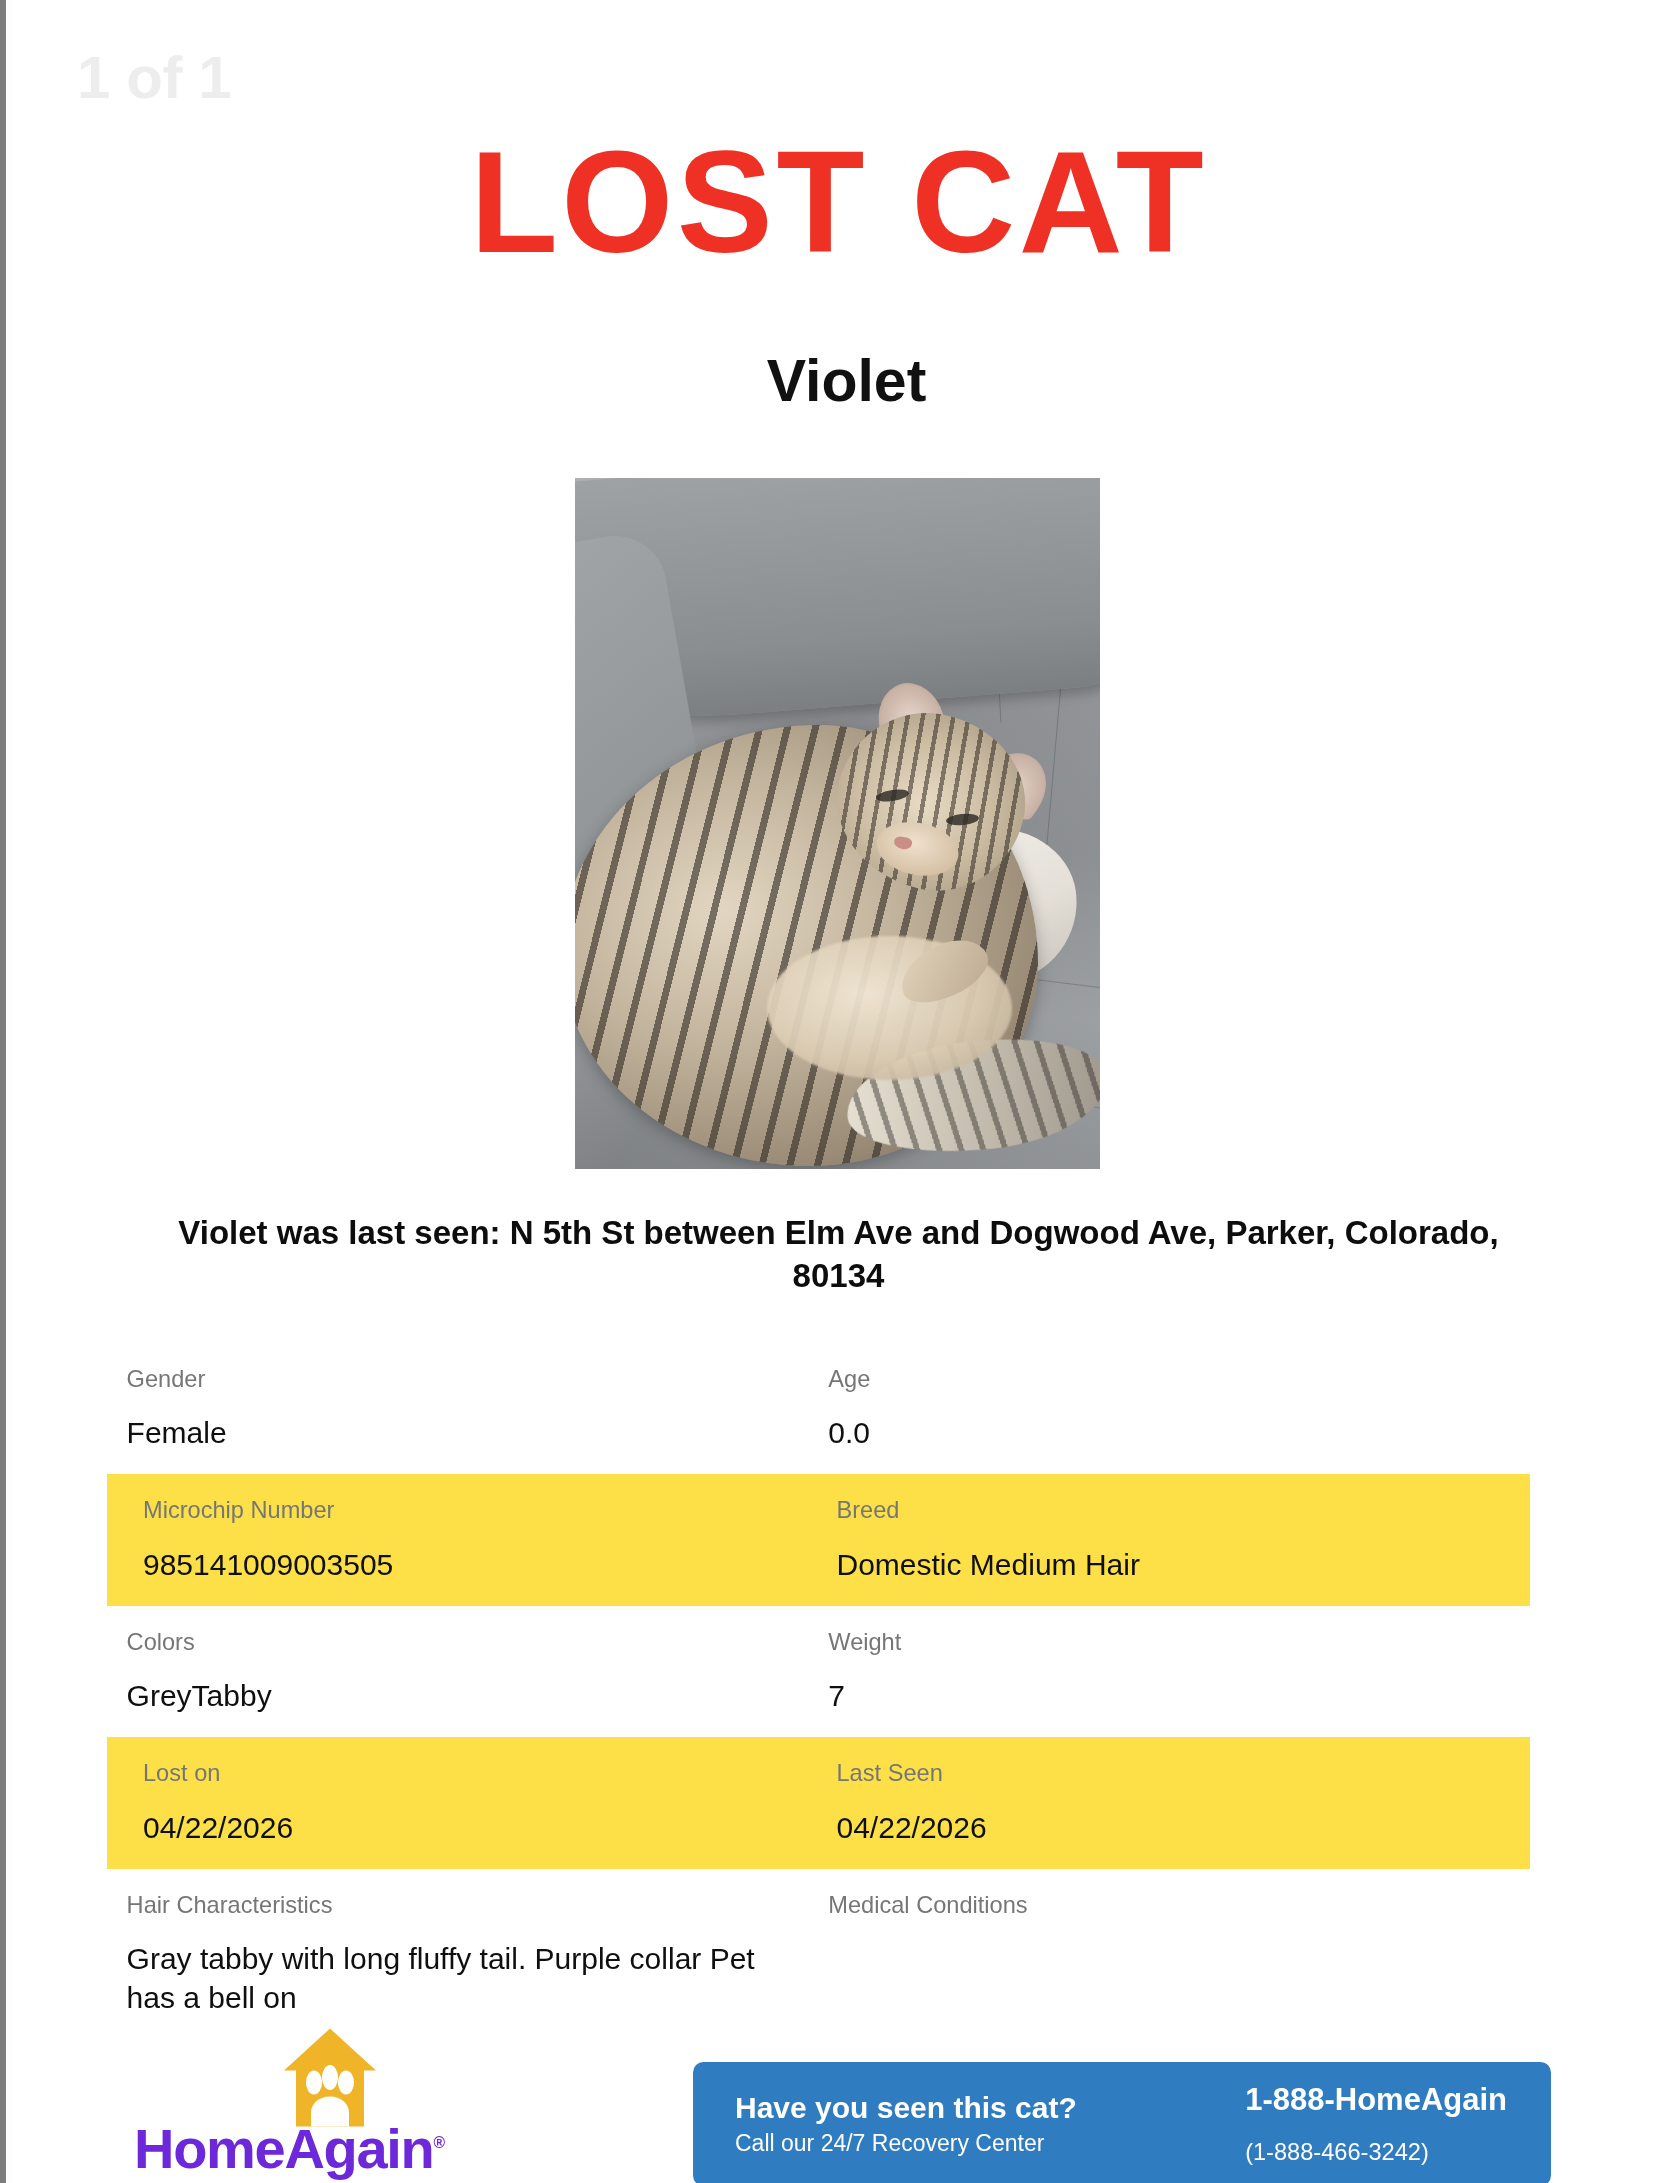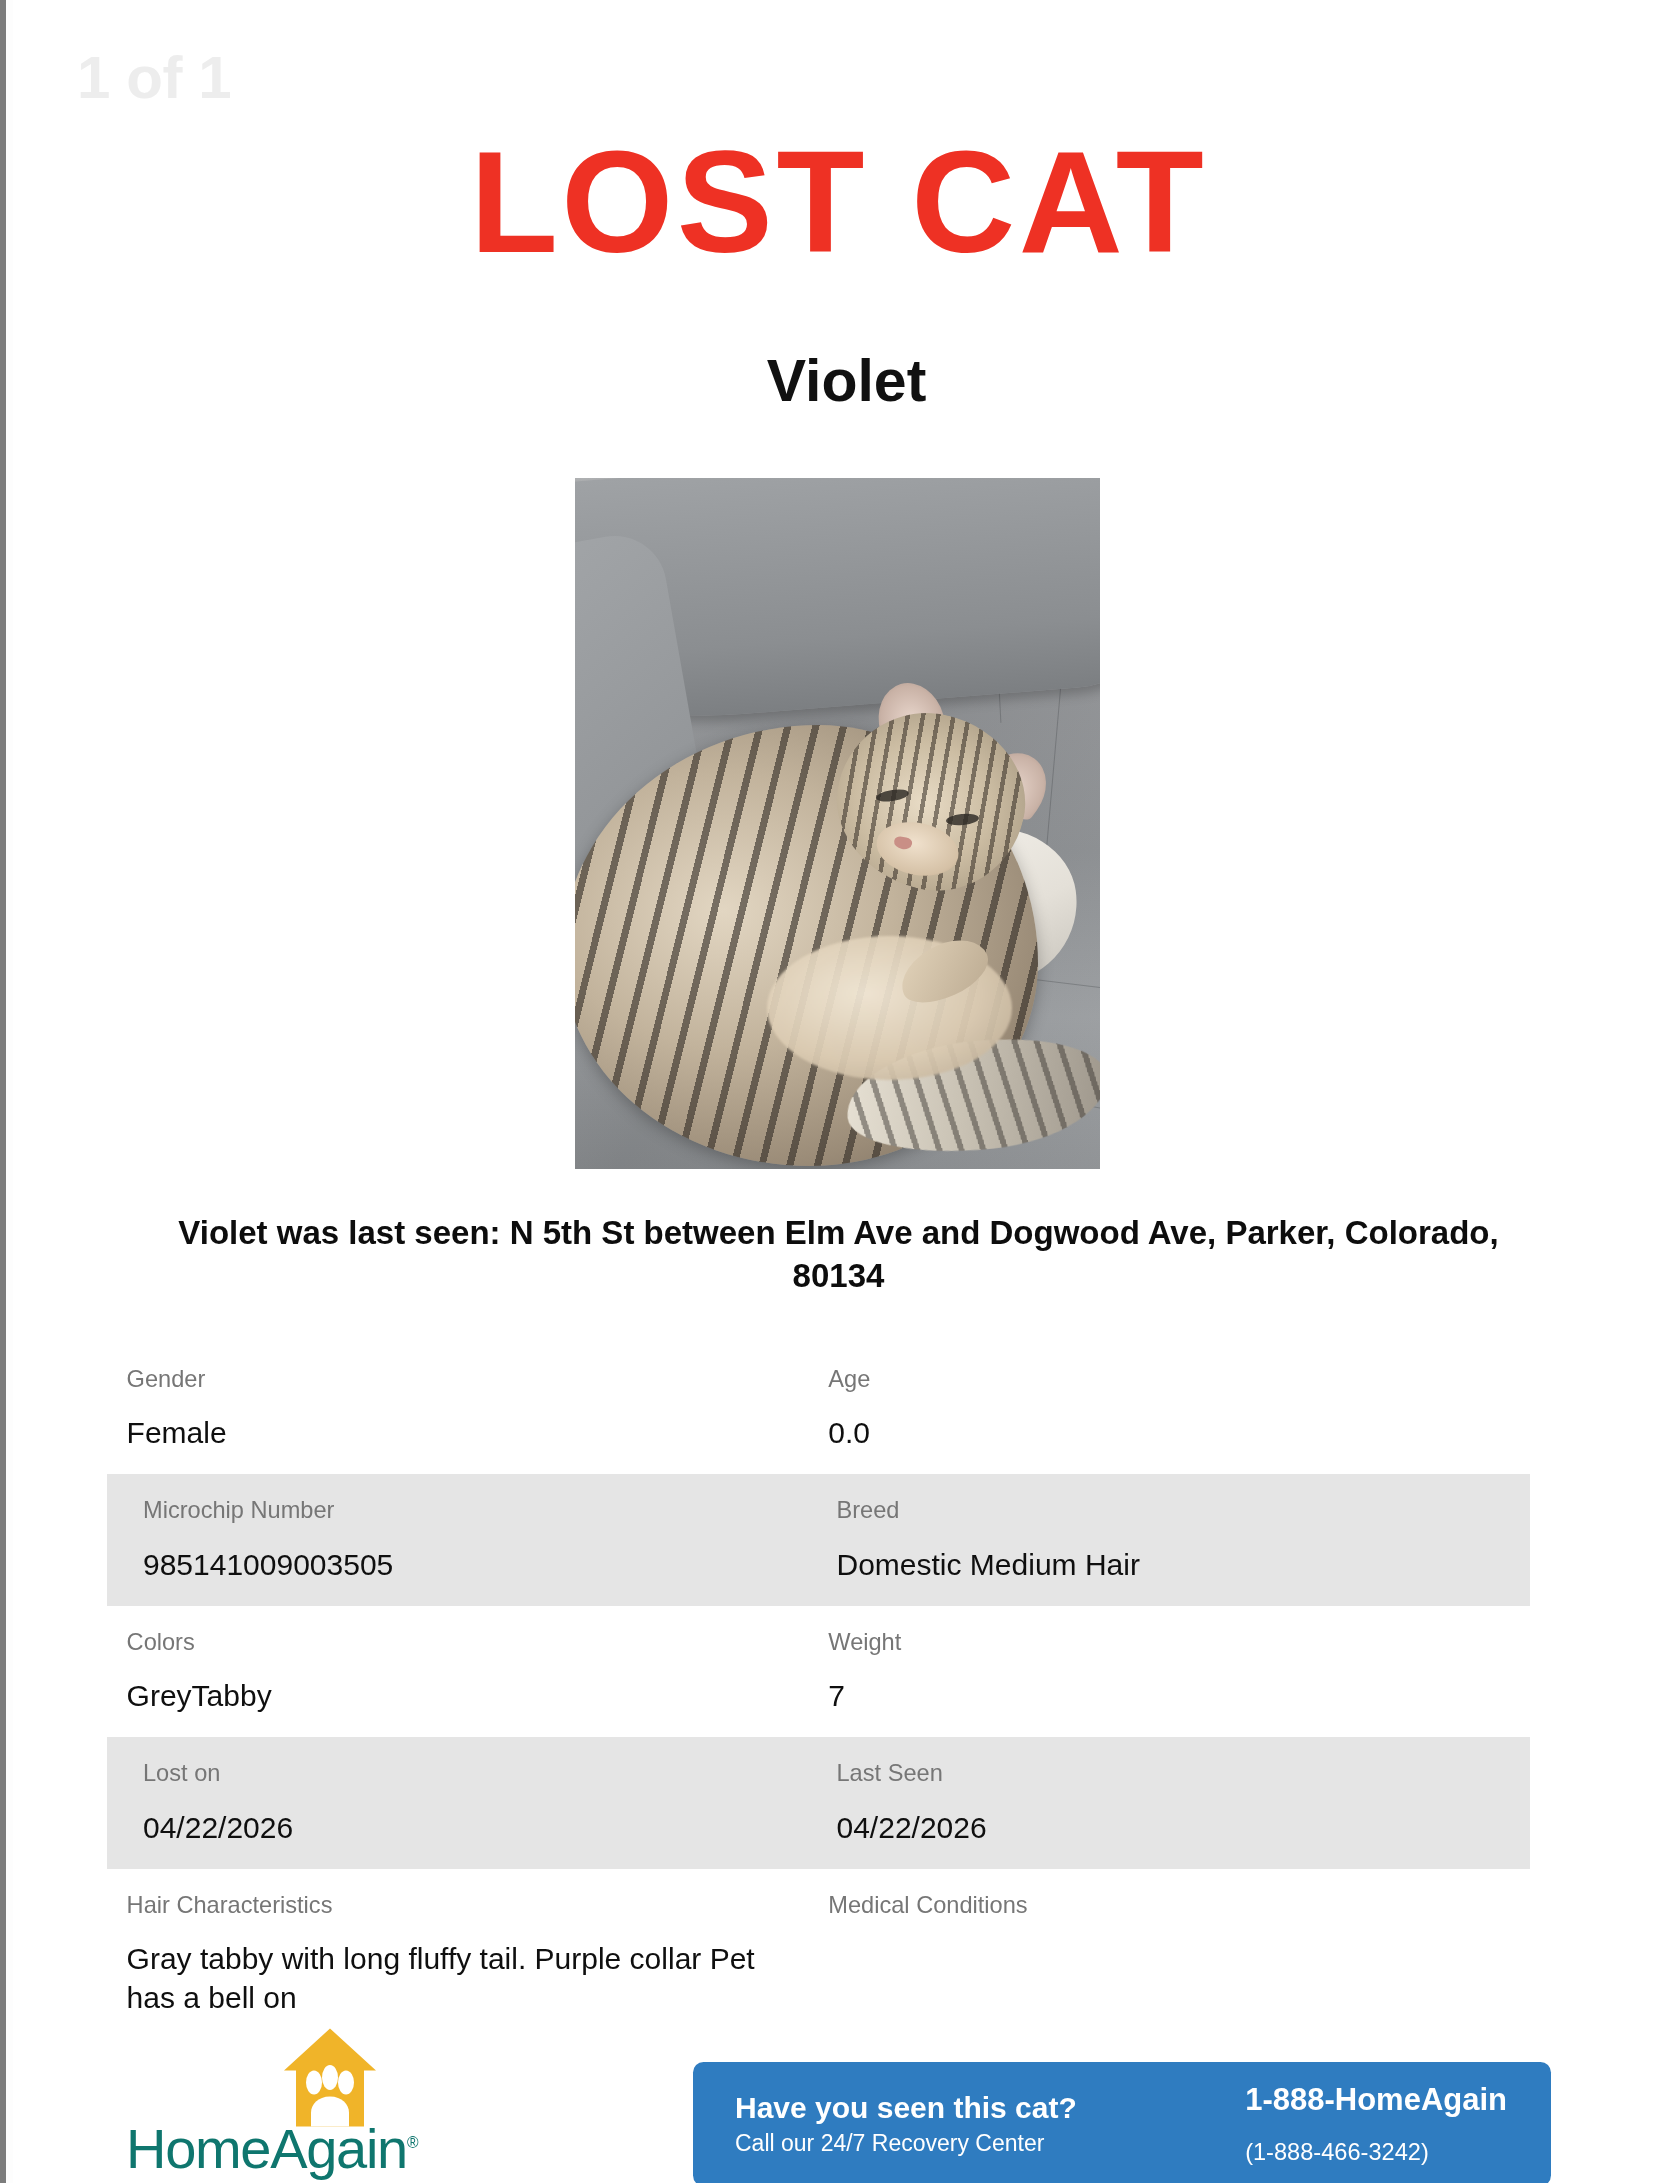--- a/index.html
+++ b/index.html
@@ -236,21 +236,21 @@
     position: absolute;
     left: 107px;
     top: 1343px;
     width: 1423px;
   }
   .row {
     display: flex;
     width: 100%;
     padding: 22px 0 22px 19.6px;
   }
-  .row.shaded { background: #e5e5e5; padding-left: 36px; }
+  .row.shaded { background: #fde047; padding-left: 36px; }
   .cell { width: 50%; padding-right: 17.5px; }
   .cell-label {
     font-size: 23.6px;
     color: #767676;
     line-height: 1.25;
     font-weight: 400;
   }
   .cell-value {
     font-size: 30px;
     color: #0f0f0f;
@@ -269,26 +269,26 @@
     width: 384px;
     height: 175px;
   }
   .ha-house {
     position: absolute;
     left: 162px; top: 0;
     width: 100px; height: 103px;
   }
   .ha-word {
     position: absolute;
-    left: 8px; top: 95px;
+    left: 16px; top: 95px;
     width: 384px;
     font-size: 56px;
-    font-weight: 400;
+    font-weight: 700;
     line-height: 1;
-    color: #0f766e;
+    color: #6d28d9;
     letter-spacing: -1.3px;
     white-space: nowrap;
   }
   .ha-word sup { font-size: 15.7px; vertical-align: super; }
   .ha-sub {
     position: absolute;
     left: 40px; top: 152px;
     font-size: 28px;
     font-weight: 700;
     color: #f0bd4a;

